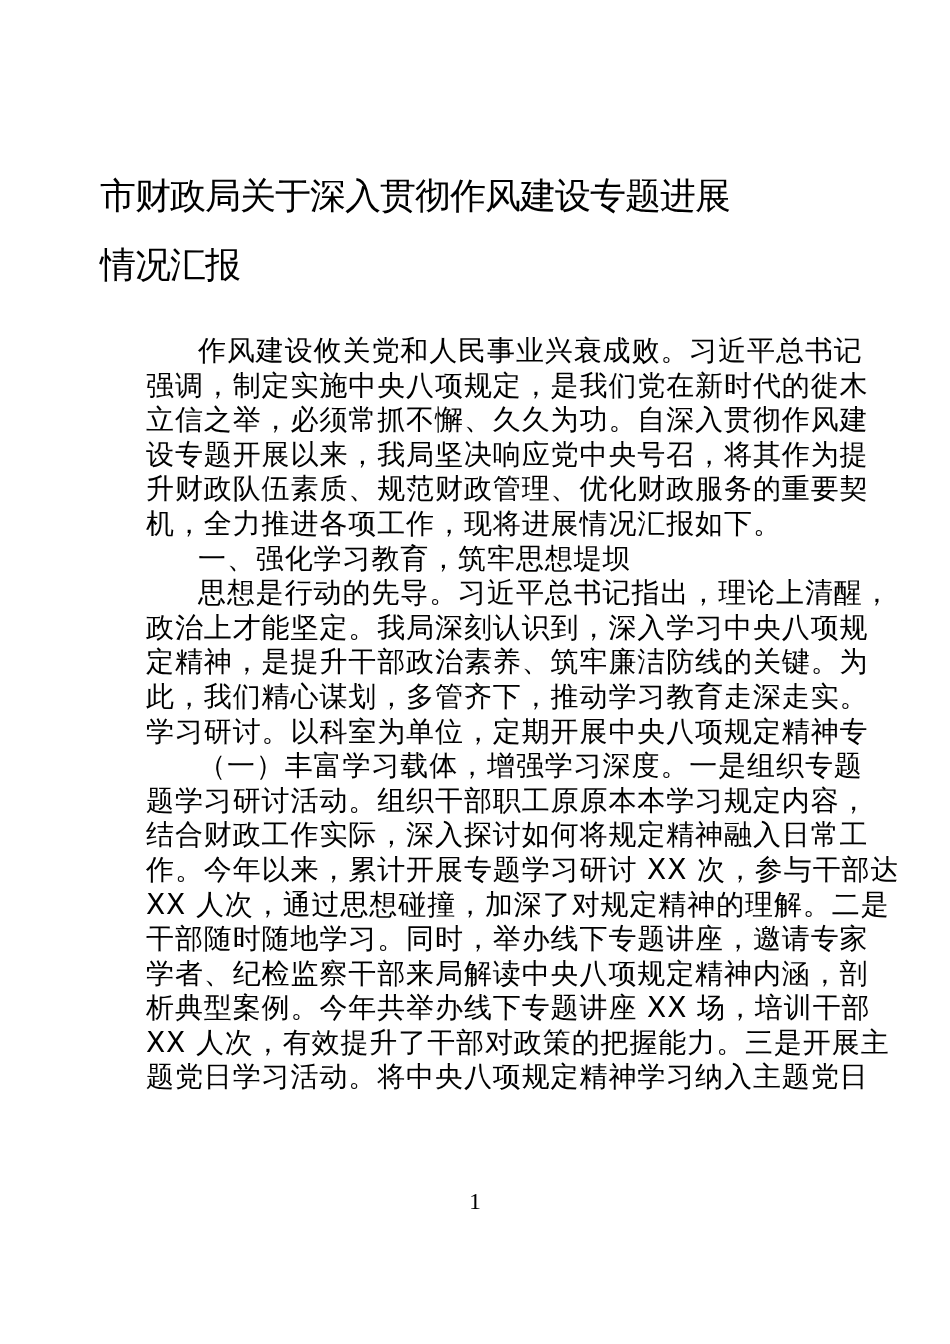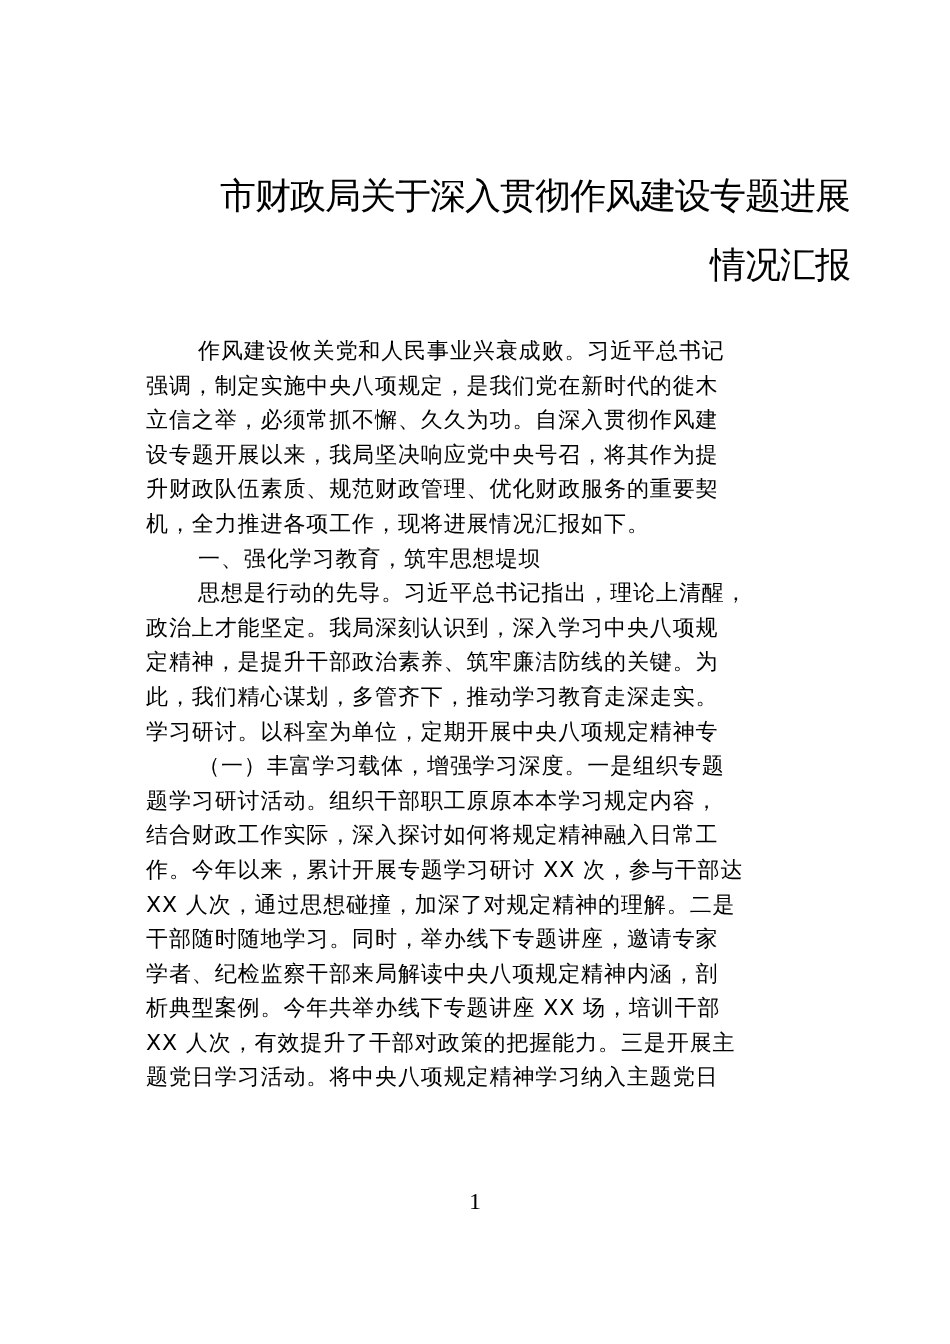--- a/index.html
+++ b/index.html
@@ -18,39 +18,39 @@
     .page {
       position: absolute;
       left: 0; top: 0;
       width: 950px; height: 1344px;
       background: #ffffff;
     }
     .title {
       position: absolute;
       left: 100px;
       width: 750px;
-      text-align: right;
+      text-align: left;
       font-size: 36px;
       line-height: 44px;
       letter-spacing: -1px;
       white-space: nowrap;
     }
     .title.l1 { top: 174px; }
     .title.l2 { top: 243px; }
     .body-text {
       position: absolute;
       left: 146px;
       top: 334px;
       width: 660px;
     }
     .line {
       display: block;
       height: 34.6px;
       line-height: 34.6px;
-      font-size: 22px;
+      font-size: 28px;
       white-space: nowrap;
       letter-spacing: 0.9px;
     }
     .line.indent { padding-left: 52px; }
     .page-number {
       position: absolute;
       top: 1188px;
       left: 0;
       width: 950px;
       text-align: center;

